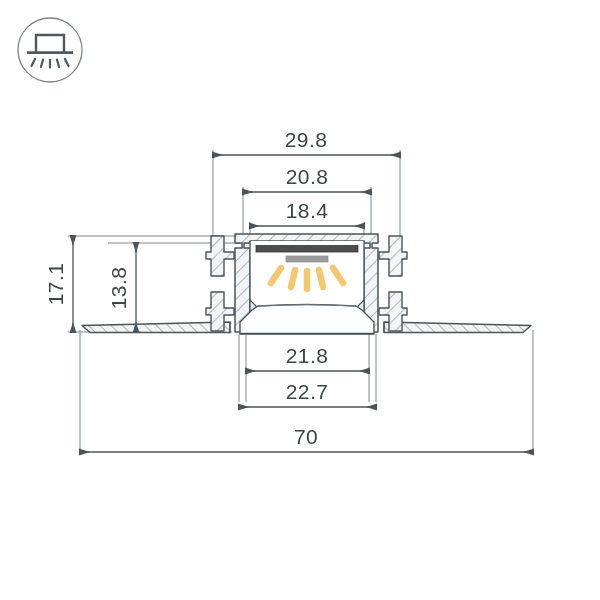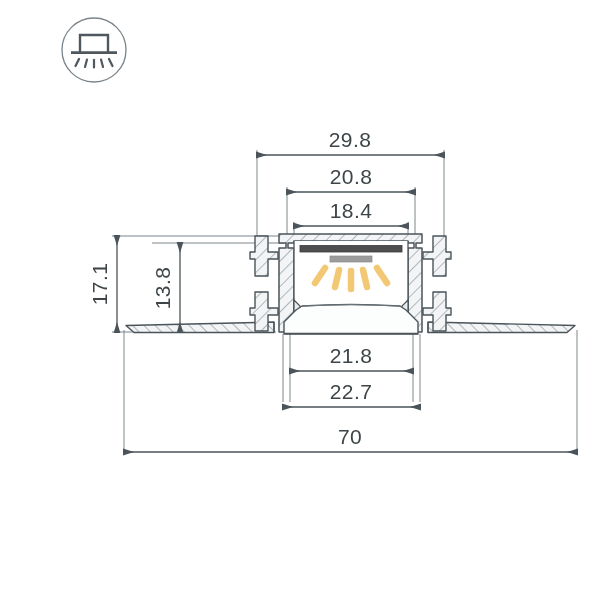--- a/index.html
+++ b/index.html
@@ -12,21 +12,20 @@
     width: 600px;
     height: 600px;
     font-family: "Liberation Sans", sans-serif;
     overflow: hidden;
   }
   #stage {
     position: relative;
     width: 544px;
     height: 600px;
     background: #ffffff;
-    margin-left: 44px;
   }
   svg.drawing {
     display: block;
     width: 600px;
     height: 600px;
   }
   text.dim {
     font-family: "Liberation Sans", sans-serif;
     fill: #3d4548;
     font-size: 21px;

